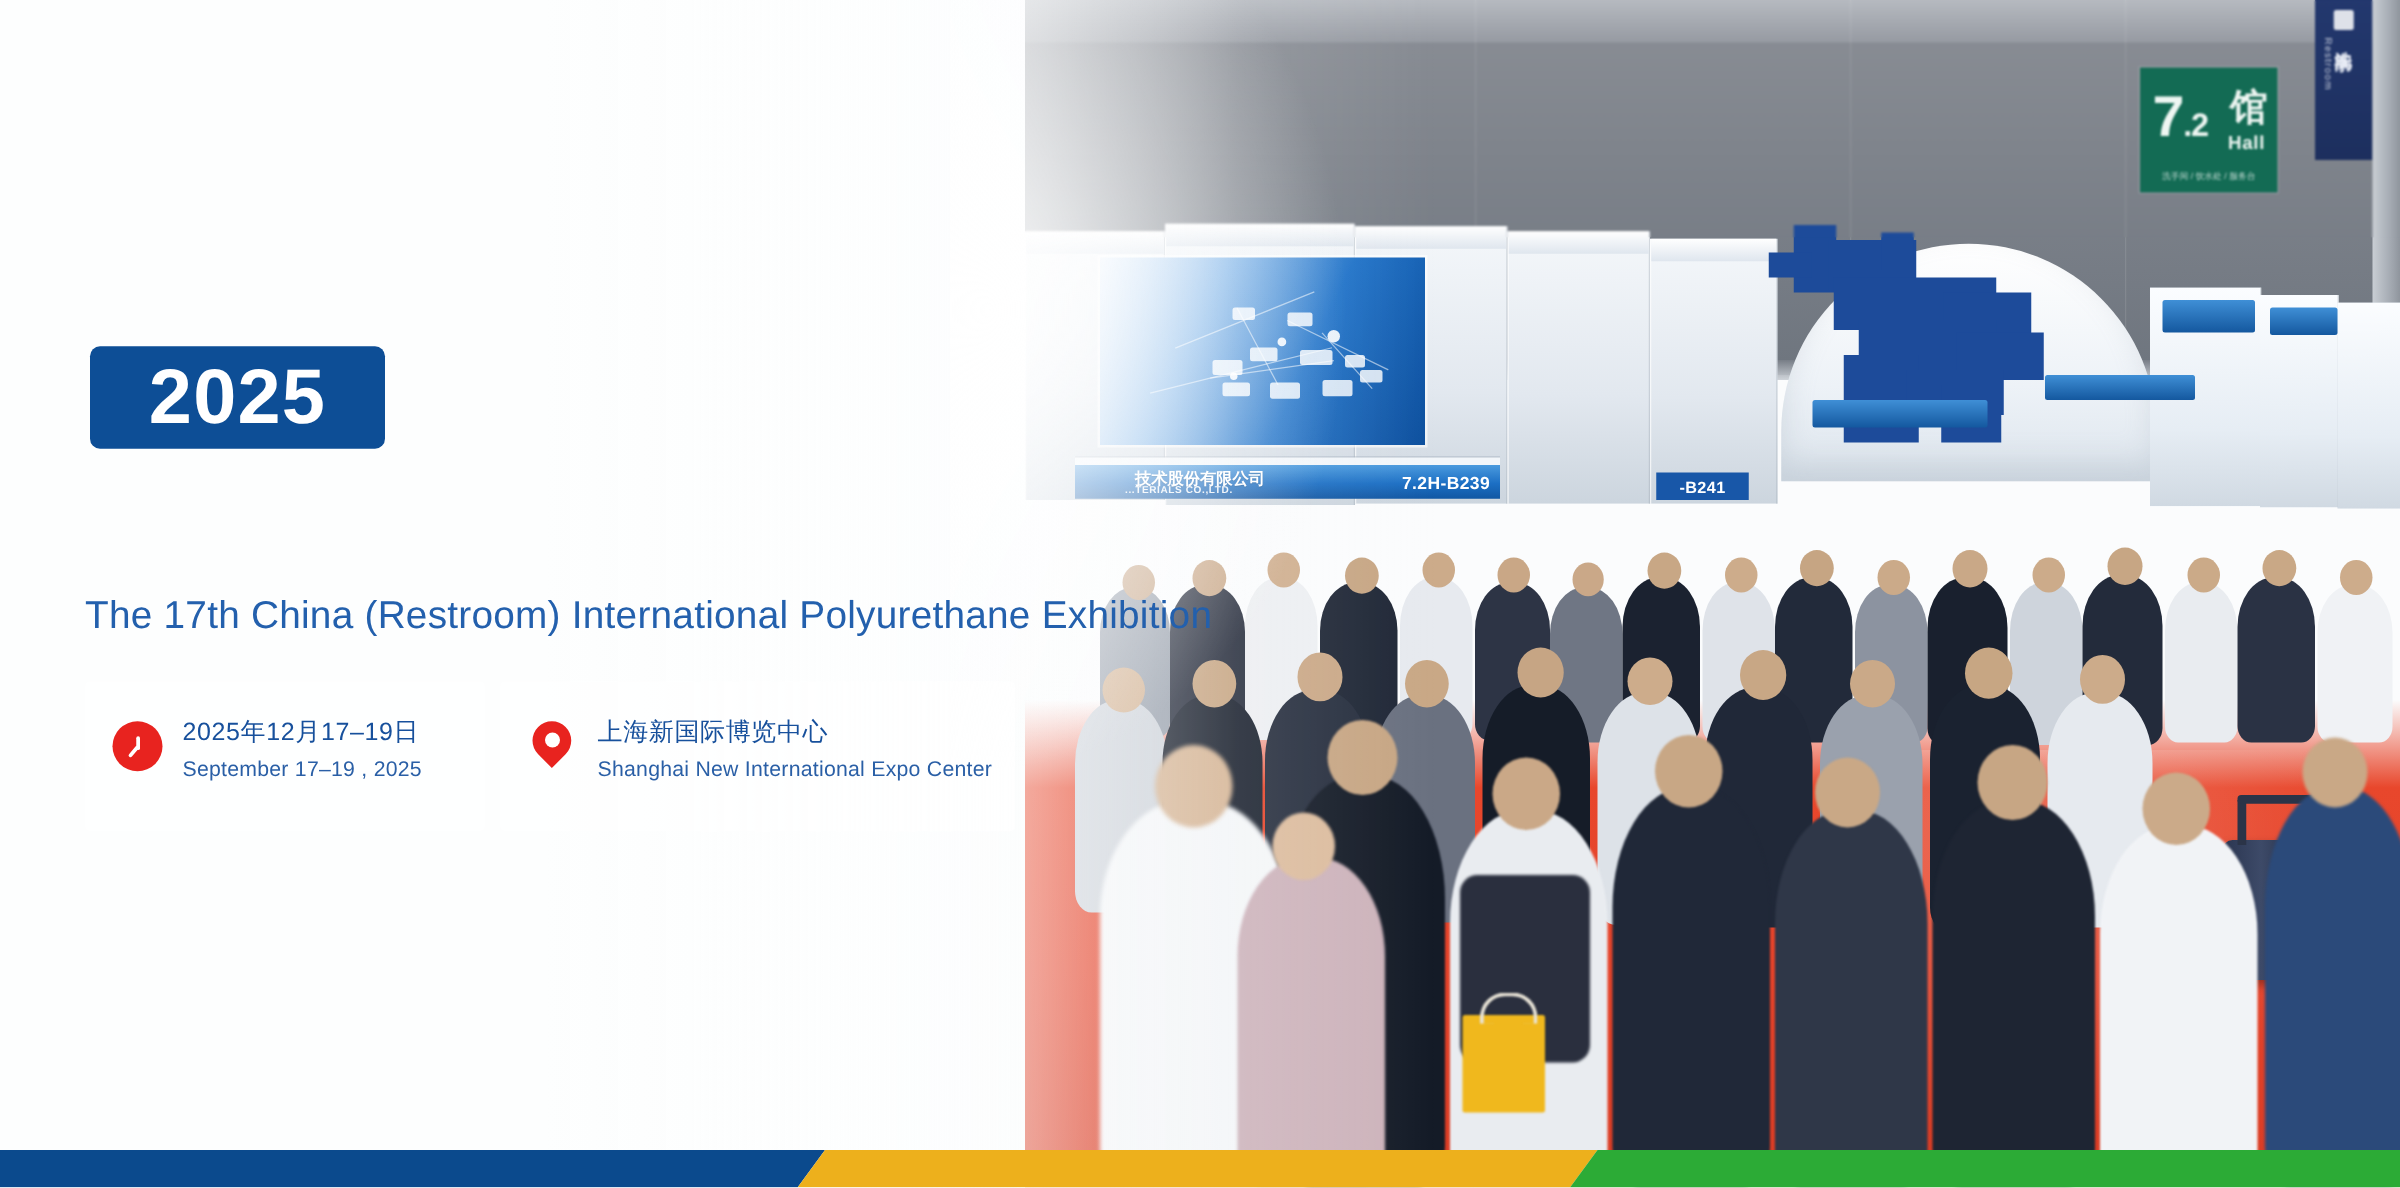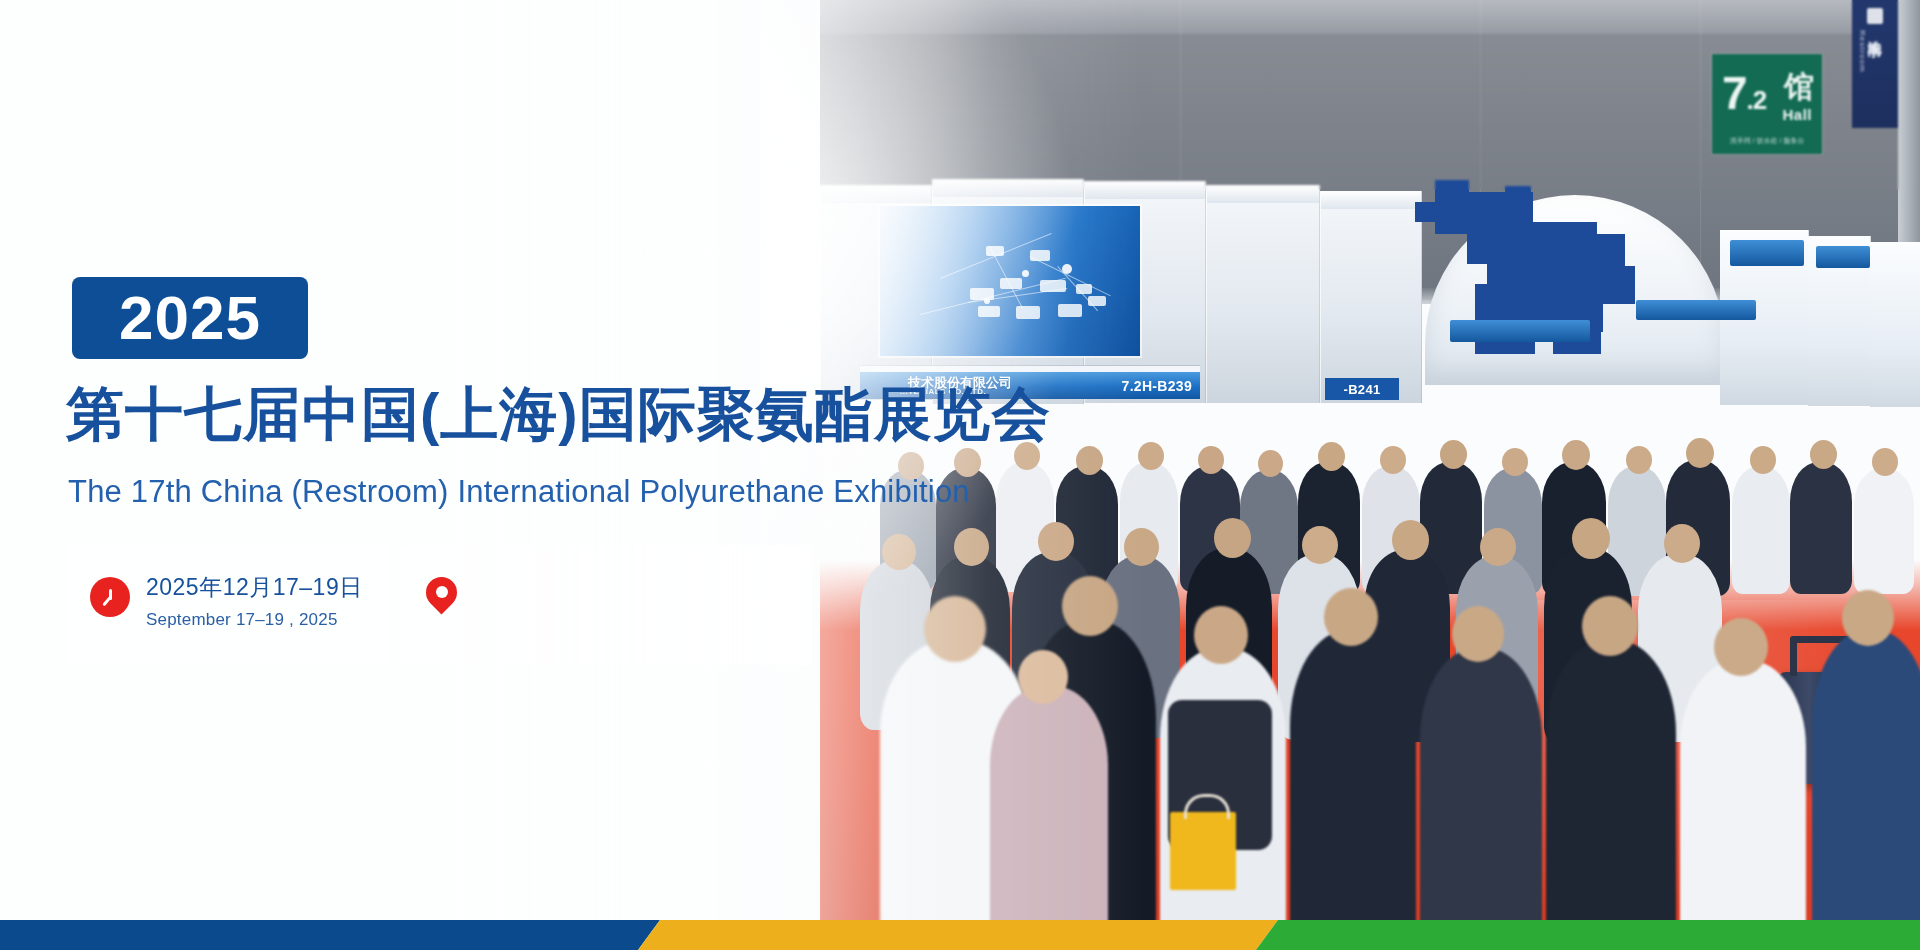--- a/index.html
+++ b/index.html
@@ -406,21 +406,21 @@
     width: 12px; height: 12px;
     border-radius: 50%;
     background: #ffffff;
   }
 
   .info-text {
     position: absolute;
     left: 78px; top: 28px;
   }
   .info-cn {
-    font-size: 23px;
+    font-size: 20px;
     color: #17509c;
     letter-spacing: 0.5px;
     line-height: 1.3;
     white-space: nowrap;
   }
   .info-en {
     margin-top: 6px;
     font-size: 17px;
     color: #2a5fa6;
     letter-spacing: 0.2px;
@@ -643,40 +643,43 @@
 
   <div class="fade-left"></div>
   <div class="fade-soft-glow"></div>
 
   <div class="content">
 
     <div class="year-badge">
       <span>2025</span>
     </div>
 
-    <div class="title-cn">第十七届中国(上海)国际聚氨酯展览会</div>
     <div class="title-en">The 17th China (Restroom) International Polyurethane Exhibition</div>
 
     <div class="info-card date">
       <div class="info-icon">
         <div class="clock-face"></div>
         <div class="clock-hand-h"></div>
         <div class="clock-hand-m"></div>
       </div>
       <div class="info-text">
         <div class="info-cn">2025年12月17–19日</div>
         <div class="info-en">September 17–19 , 2025</div>
       </div>
     </div>
 
     <div class="info-card venue">
       <div class="info-icon">
         <div class="pin-body"></div>
         <div class="pin-hole"></div>
       </div>
+      <div class="info-text">
+        <div class="info-cn">上海新国际博览中心</div>
+        <div class="info-en">Shanghai New International Expo Center</div>
+      </div>
     </div>
   </div>
 
   <div class="bottom-bar">
     <div class="seg seg-blue"></div>
     <div class="seg seg-yellow"></div>
     <div class="seg seg-green"></div>
   </div>
 
 </div>

